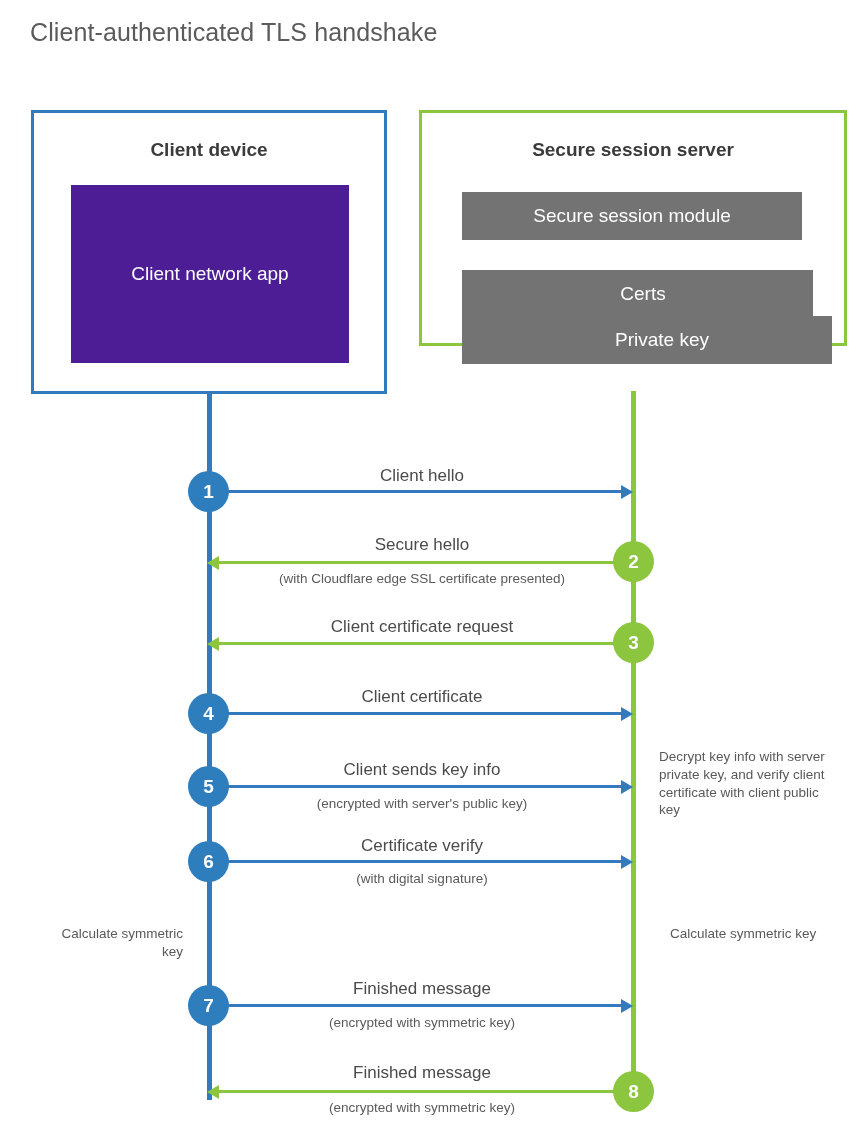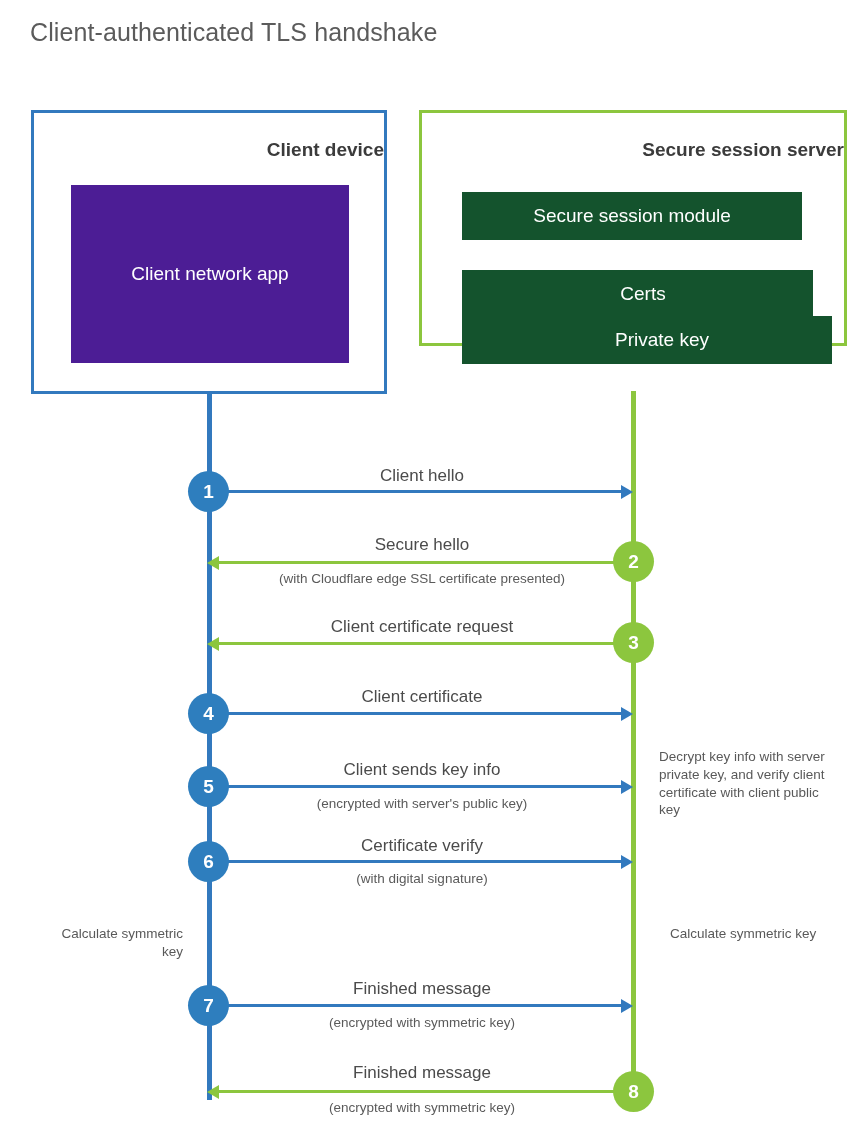--- a/index.html
+++ b/index.html
@@ -45,21 +45,21 @@
     top: 110px;
     width: 428px;
     height: 236px;
     border: 3px solid #8cc63e;
   }
   .actor-title {
     position: absolute;
     left: 0;
     right: 0;
     top: 26px;
-    text-align: right;
+    text-align: center;
     font-size: 19px;
     font-weight: bold;
     color: #3b3b3b;
   }
 
   #client-app-block {
     position: absolute;
     left: 37px;
     top: 72px;
     width: 278px;
@@ -72,21 +72,21 @@
     justify-content: center;
     text-align: center;
     line-height: 1.25;
   }
 
   .server-bar {
     position: absolute;
     left: 40px;
     width: 340px;
     height: 48px;
-    background: #14532d;
+    background: #737373;
     color: #ffffff;
     font-size: 19px;
     display: flex;
     align-items: center;
     justify-content: center;
     text-align: center;
   }
   .server-bar.b0 { top: 79px; }
   .server-bar.b1 { top: 157px; padding-left: 11px; }
   .server-bar.b2 { top: 203px; padding-left: 30px; }

